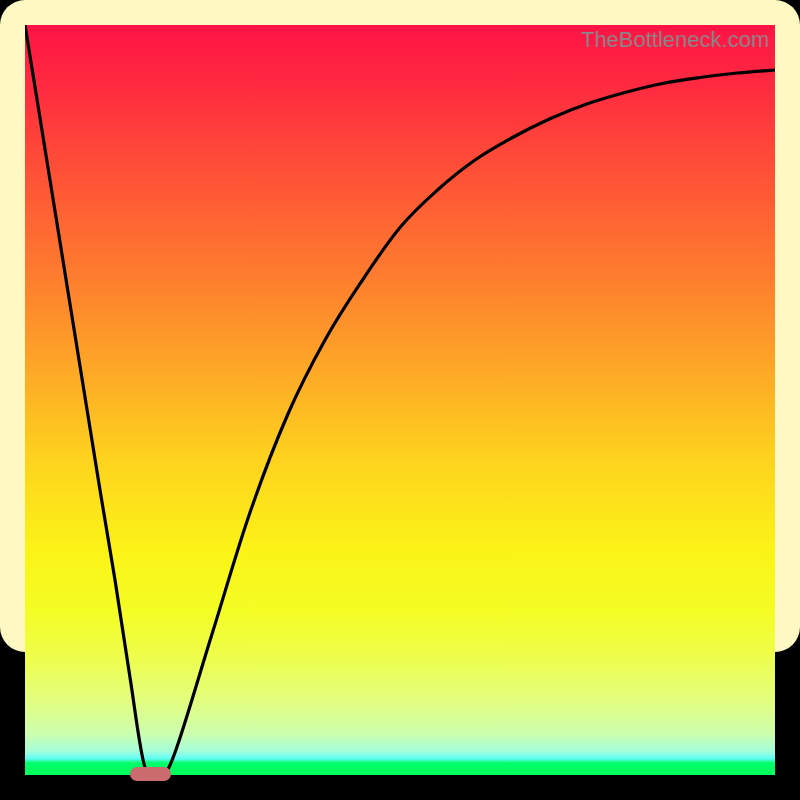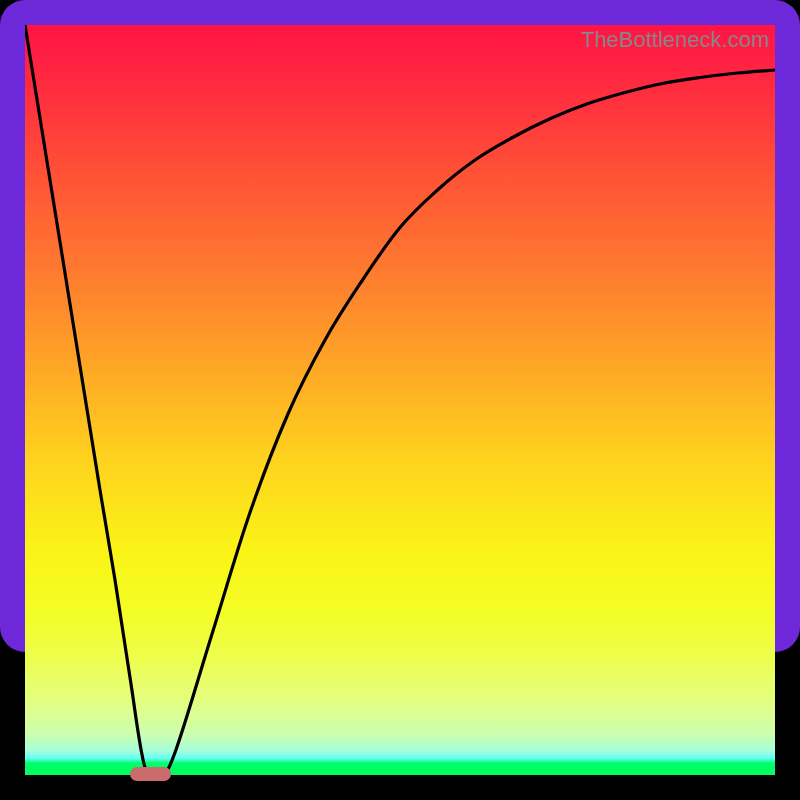--- a/index.html
+++ b/index.html
@@ -7,21 +7,21 @@
     padding: 0;
     width: 800px;
     height: 800px;
     background: #000;
     overflow: hidden;
   }
   .frame {
     position: relative;
     width: 800px;
     height: 652px;
-    background: #6d28d9;
+    background: #fef9c3;
     border-radius: 25px;
   }
   .plot-area {
     position: absolute;
     left: 25px;
     top: 25px;
     width: 750px;
     height: 750px;
     
     background: linear-gradient(to bottom,

